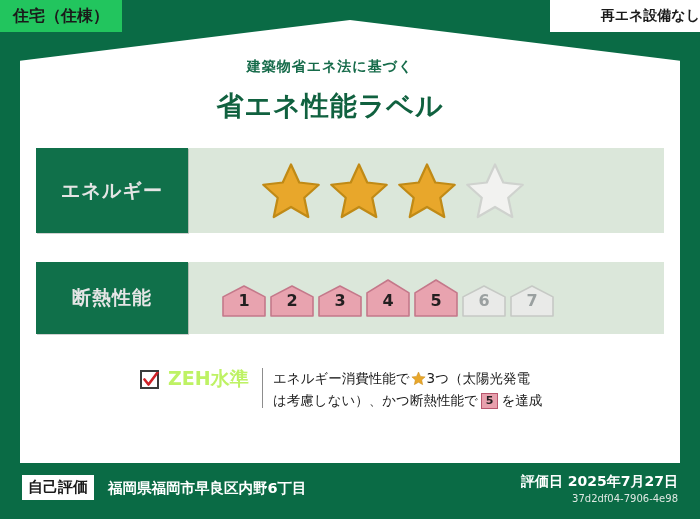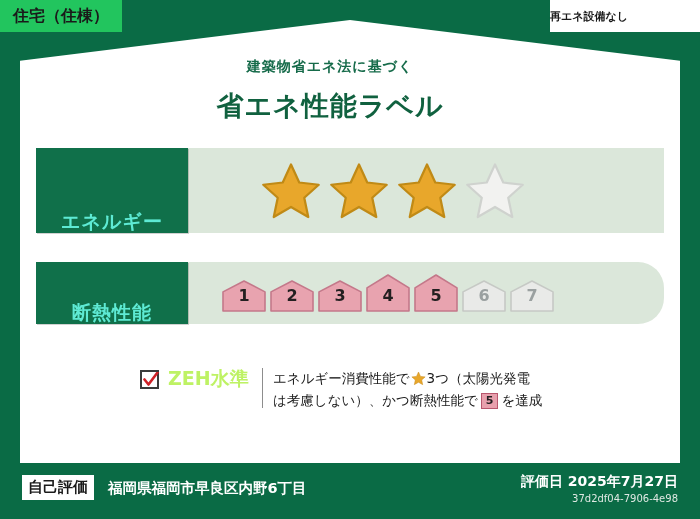--- a/index.html
+++ b/index.html
@@ -24,45 +24,45 @@
     background:#22c55e;border:2px solid #0a6b45;border-left:none;border-top:none;
     box-sizing:border-box;
     display:flex;align-items:center;justify-content:center;
     font-size:16px;font-weight:bold;color:#1a1a1a;letter-spacing:0px;
   }
   
   #renewable-tag{
     position:absolute;right:0px;top:0px;width:152px;height:34px;
     background:#ffffff;border:2px solid #0a6b45;border-right:none;border-top:none;
     box-sizing:border-box;
-    display:flex;align-items:center;justify-content:flex-start;
-    font-size:11px;font-weight:bold;color:#1a1a1a;
+    display:flex;align-items:center;justify-content:flex-end;
+    font-size:14px;font-weight:bold;color:#1a1a1a;
   }
   
   #title-block{
     position:absolute;left:0;top:58px;width:660px;text-align:center;
   }
   #subtitle{
     font-size:14px;font-weight:bold;color:#166b4a;letter-spacing:1px;
     margin:0 0 4px 0;
   }
   #main-title{
     font-size:27px;font-weight:bold;color:#10613f;letter-spacing:1px;
     margin:12px;
   }
   
   .perf-row{
     position:absolute;left:36px;width:628px;height:85px;
     background:#dbe7da;display:flex;align-items:stretch;
   }
   #row-energy{top:148px;}
-  #row-insulation{top:262px;height:62px;border-radius:26px;}
+  #row-insulation{top:262px;height:72px;}
   .row-label{
-    width:152px;background:#10704a;color:#5eead4;
-    display:flex;flex-direction:column;align-items:center;justify-content:flex-end;
+    width:152px;background:#10704a;color:#e5e5e5;
+    display:flex;flex-direction:column;align-items:center;justify-content:center;
     font-size:19px;font-weight:bold;line-height:1.22;letter-spacing:1px;
     box-shadow:1px 1px 0 rgba(0,0,0,.18);
   }
   .row-body{flex:1;display:flex;align-items:center;}
   
   #star-strip{display:flex;align-items:center;gap:6px;margin-left:72px;}
   .star{width:62px;height:60px;display:block;}
   
   #grade-strip{display:flex;align-items:flex-end;gap:4px;margin-left:34px;}
   .grade{

